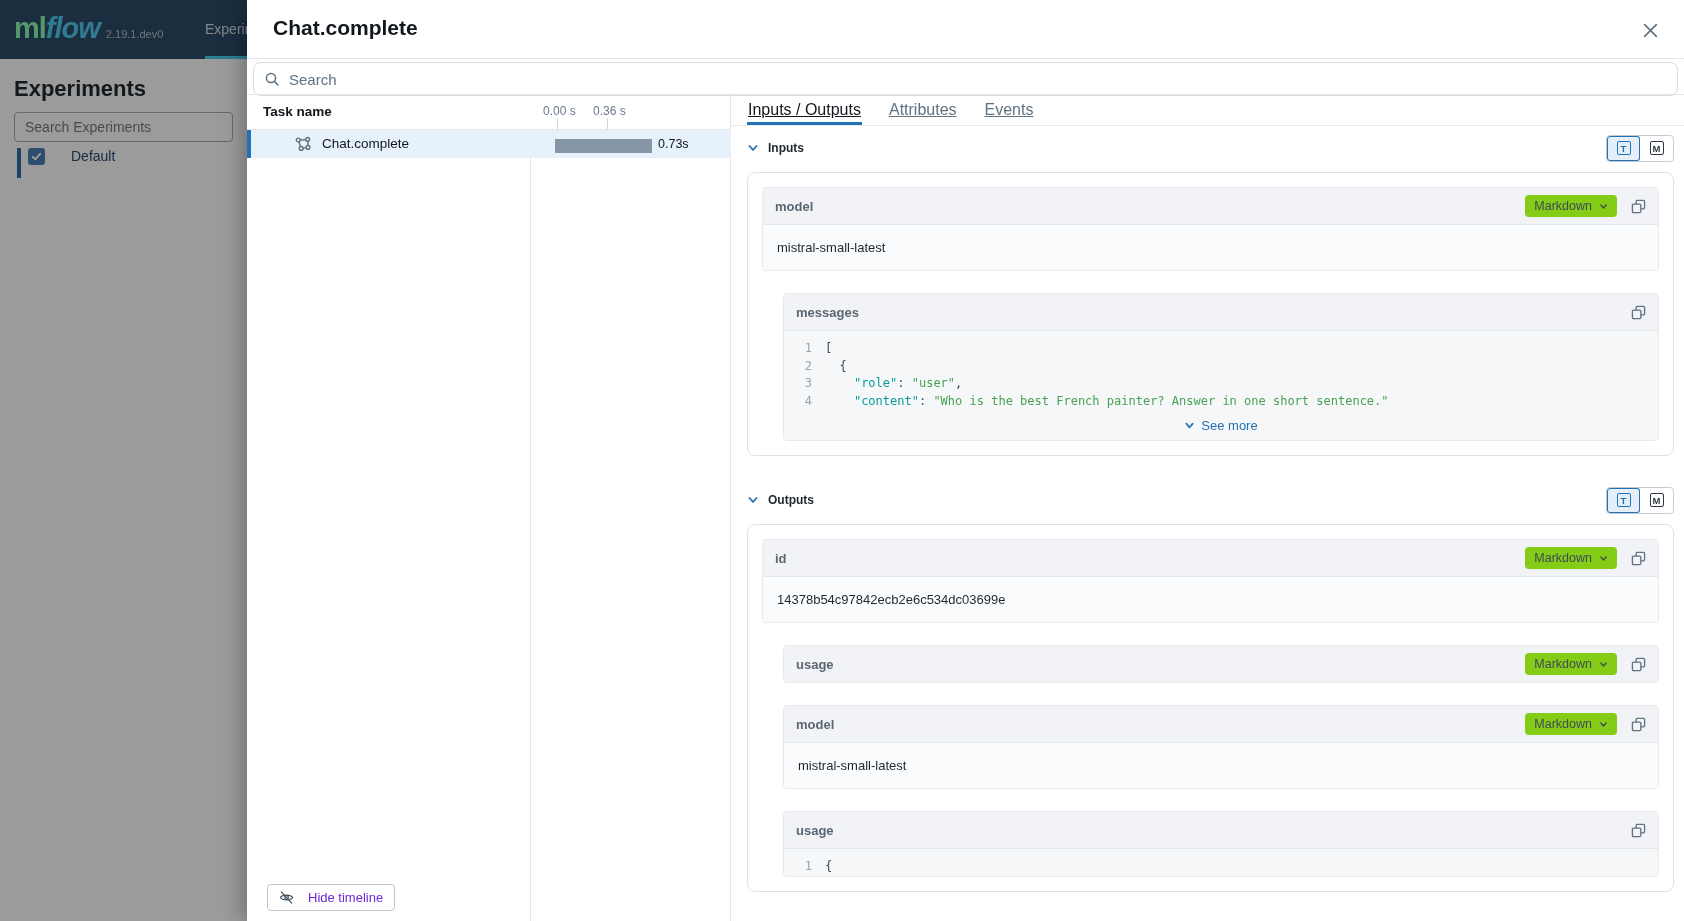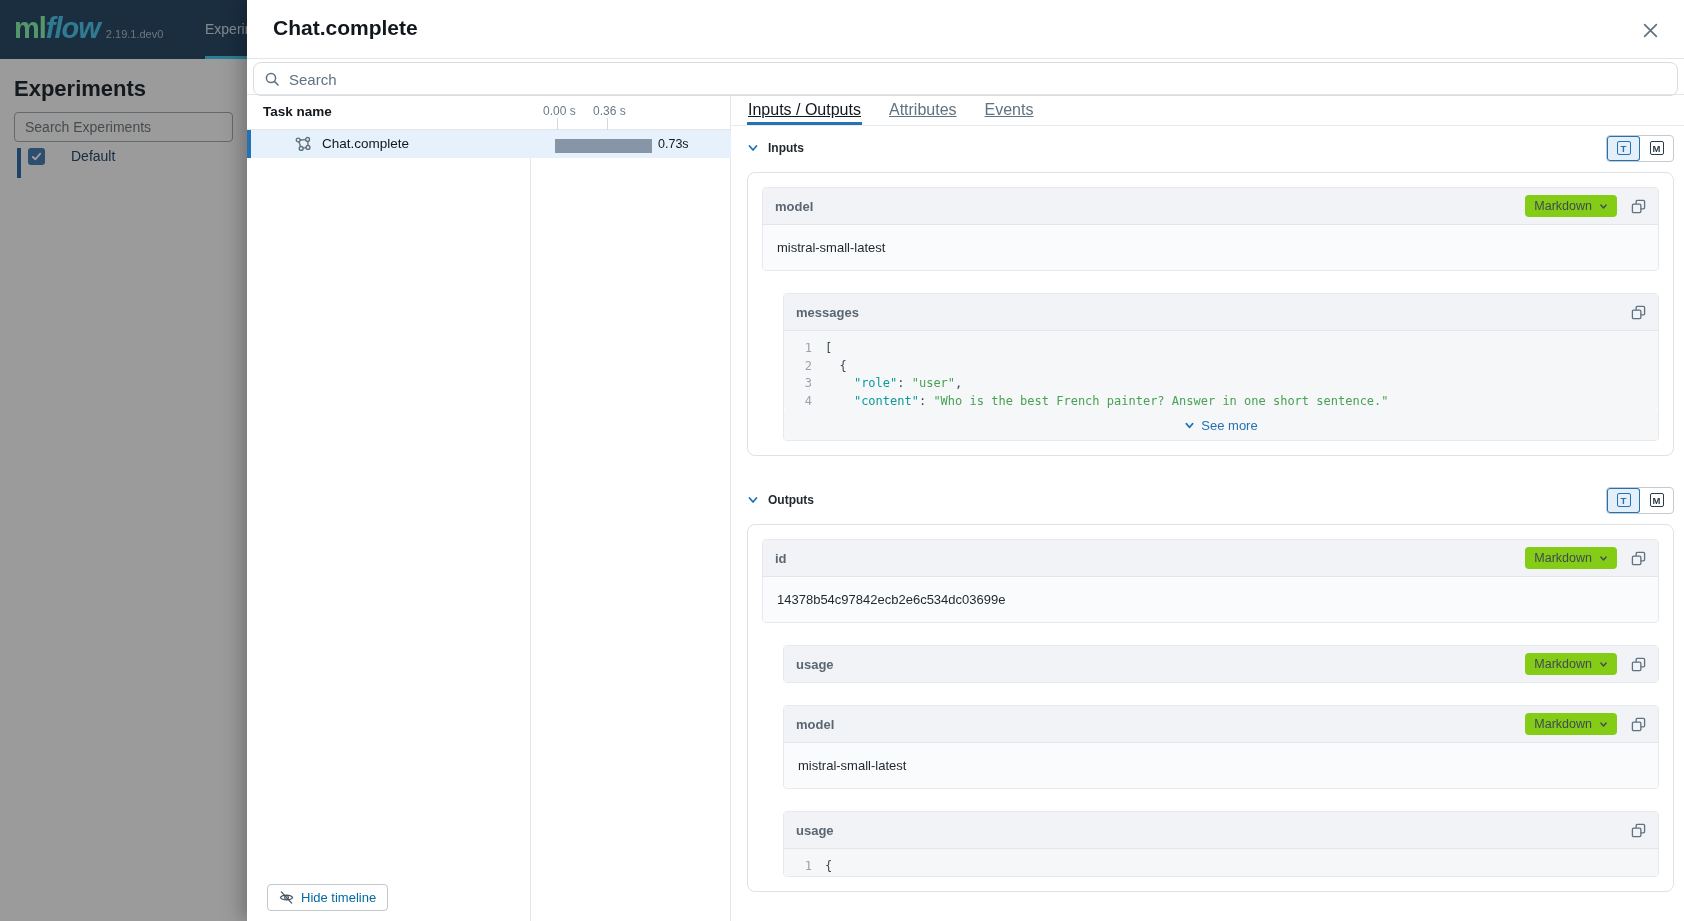--- a/index.html
+++ b/index.html
@@ -42,21 +42,21 @@
   .tp-tick { position:absolute; top:9px; font-size:12px; color:#68798a; }
   .tp-grid { position:absolute; top:23px; width:1px; height:40px; background:#d3d9de; }
   .tp-divider { position:absolute; left:283px; top:35px; bottom:0; width:1px; background:#e3e6e8; }
   .tp-edge { position:absolute; left:483px; top:0; bottom:0; width:1px; background:#e3e6e8; }
   .task-row { position:absolute; left:0; top:35px; width:484px; height:28px; background:#e7f1fb; display:flex; align-items:center; cursor:pointer; }
   .task-stripe { position:absolute; left:0; top:0; width:4px; height:28px; background:#2272b4; }
   .task-icon { position:absolute; left:48px; top:6px; color:#5f7281; }
   .task-name { position:absolute; left:75px; top:6px; font-size:13.5px; color:#11171d; }
   .task-bar { position:absolute; left:308px; top:9px; width:97px; height:14px; background:#8696a7; }
   .task-dur { position:absolute; left:411px; top:7px; font-size:12.5px; color:#11171d; }
-  .hide-timeline { position:absolute; left:20px; top:789px; height:27px; padding:0 11px; display:inline-flex; align-items:center; gap:7px; border:1px solid #c2c7cc; border-radius:4px; background:#fff; font-size:13px; color:#0369a1; cursor:pointer; font-family:"Liberation Sans",sans-serif; }
+  .hide-timeline { position:absolute; left:20px; top:789px; height:27px; padding:0 11px; display:inline-flex; align-items:center; gap:14px; border:1px solid #c2c7cc; border-radius:4px; background:#fff; font-size:13px; color:#6d28d9; cursor:pointer; font-family:"Liberation Sans",sans-serif; }
 
   
   .detail-panel { position:absolute; left:484px; top:0; right:0; bottom:0; }
   .tabbar { position:absolute; left:0; top:0; right:0; height:31px; border-bottom:1px solid #e8eaec; padding-left:16px; display:flex; gap:26px; }
   .tab { font-size:16px; color:#5f7281; padding:6px 1px 0; cursor:pointer;text-decoration:underline; }
   .tab.active { color:#11171d; font-weight:500; border-bottom:3px solid #2272b4; }
   .detail-content { position:absolute; left:0; top:31px; right:0; bottom:0; overflow:hidden; padding:4px 10px 0 16px; }
   .section-head { height:36px; display:flex; align-items:center; justify-content:space-between; }
   .section-head.second { margin-top:26px; }
   .sh-left { display:flex; align-items:center; gap:9px; cursor:pointer; }

